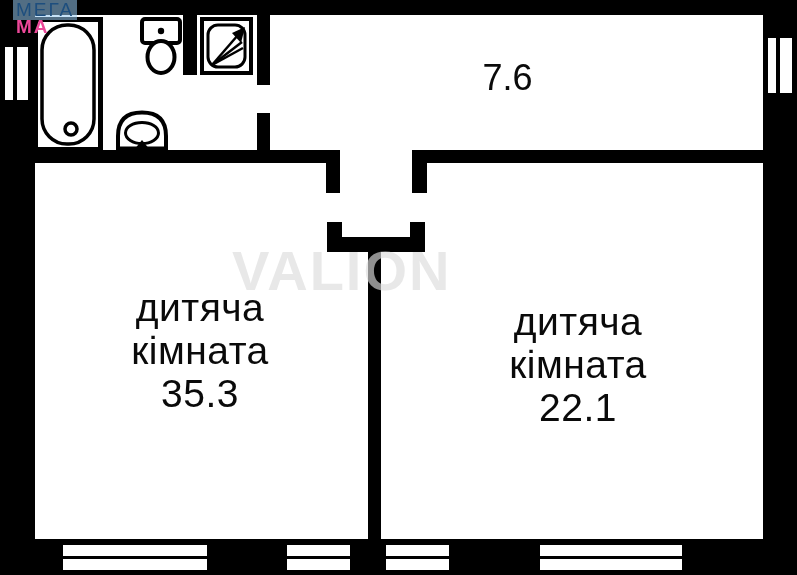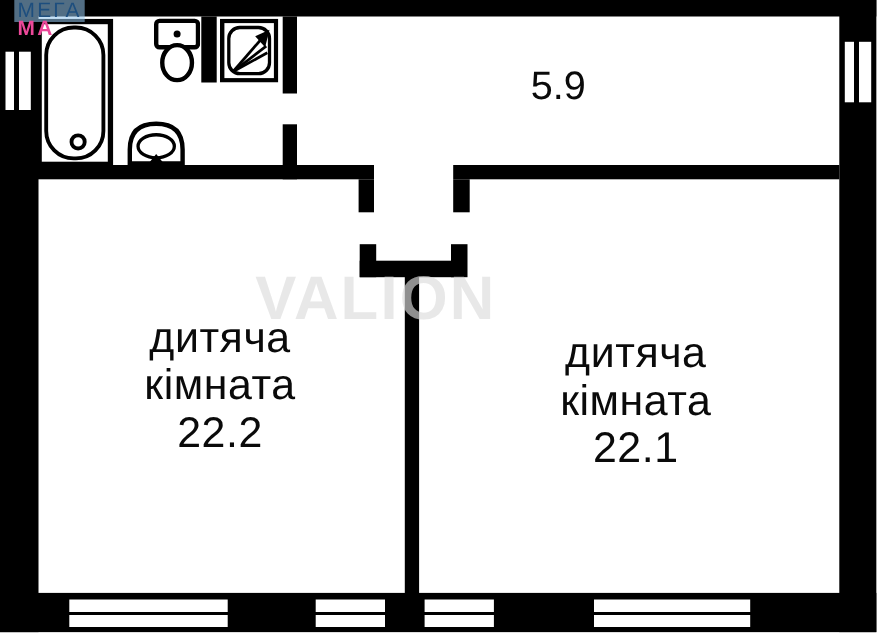--- a/index.html
+++ b/index.html
@@ -82,26 +82,26 @@
     <line x1="12" y1="48" x2="43" y2="31" stroke="#000" stroke-width="2.5"></line>
     <polygon points="45,10 32,16 41,26" fill="#000"></polygon>
   </svg>
 
   <svg class="fixture" style="left:115px;top:110px;" width="54" height="40" viewBox="0 0 54 40">
     <path d="M3,38.5 L3,26 Q3,2.5 27,2.5 Q51,2.5 51,26 L51,38.5 Z" fill="#fff" stroke="#000" stroke-width="4"></path>
     <ellipse cx="27" cy="23" rx="16.5" ry="10.5" fill="#fff" stroke="#000" stroke-width="3"></ellipse>
     <polygon points="19,40 35,40 27,30" fill="#000"></polygon>
   </svg>
 
-  <div class="label hall-label" style="left:455px;top:57px;width:105px;">5.9</div>
+  <div class="label hall-label" style="left:455px;top:57px;width:105px;">7.6</div>
 
   <div class="label room-label" style="left:105px;top:286px;width:190px;">
     <span style="display:block;">дитяча</span>
     <span style="display:block;">кімната</span>
-    <span style="display:block;">22.2</span>
+    <span style="display:block;">35.3</span>
   </div>
 
   <div class="label room-label" style="left:483px;top:300px;width:190px;">
     <span style="display:block;">дитяча</span>
     <span style="display:block;">кімната</span>
     <span style="display:block;">22.1</span>
   </div>
 
   <div class="watermark">VALION</div>
 

